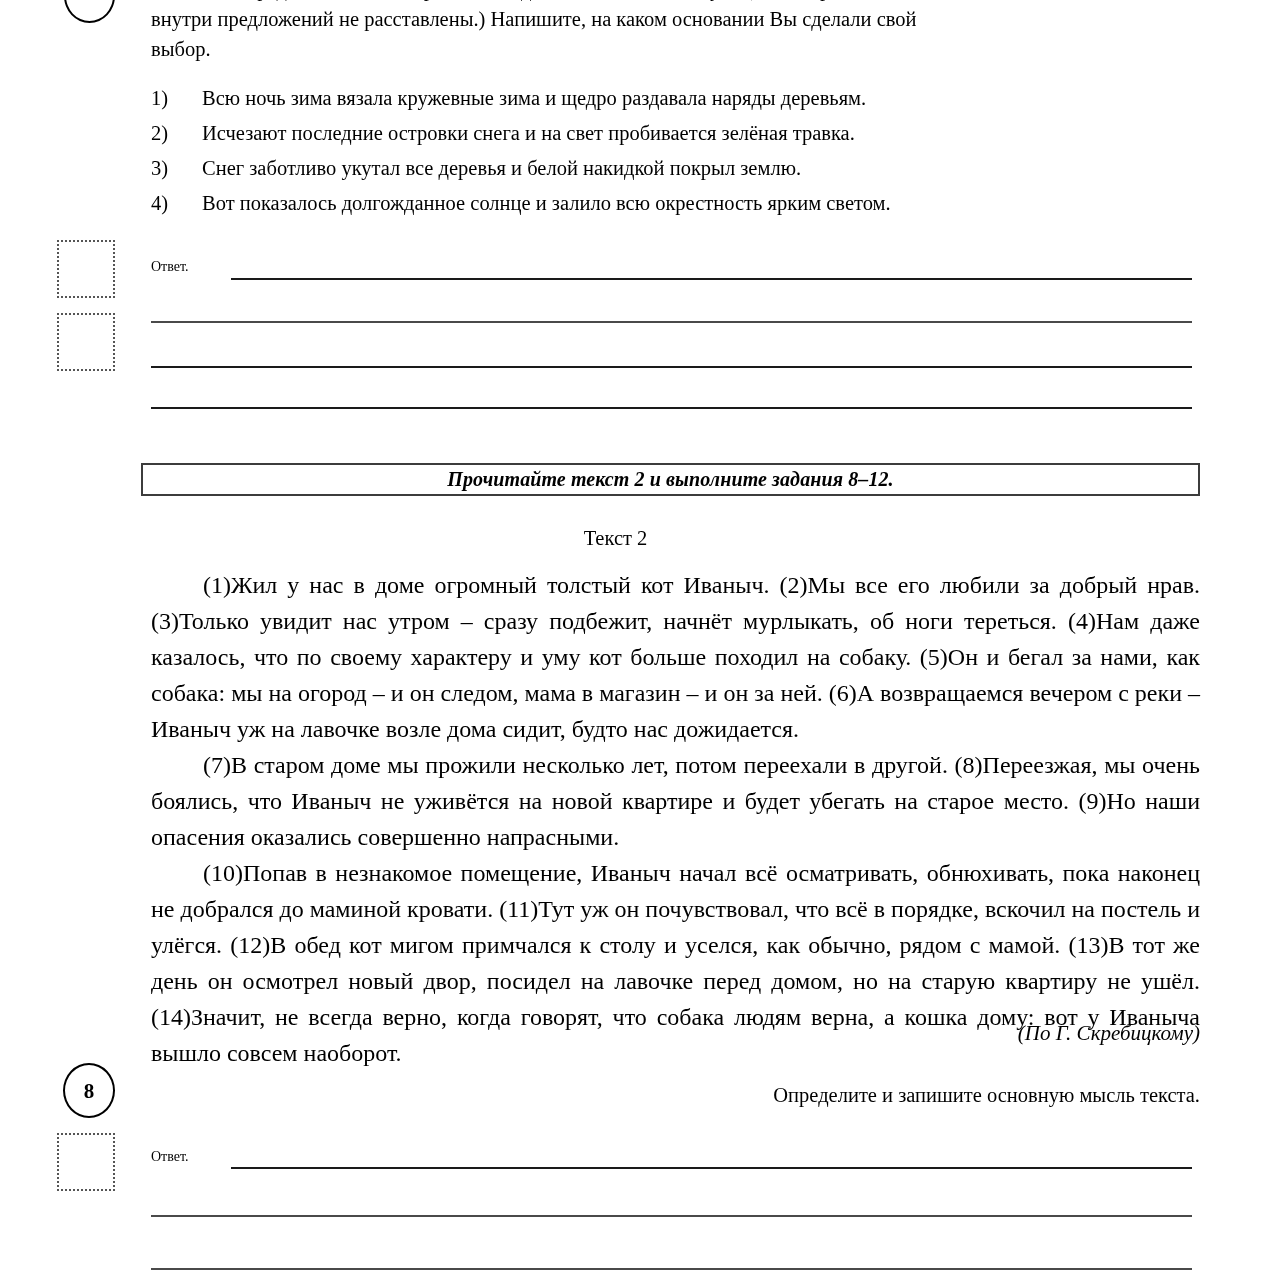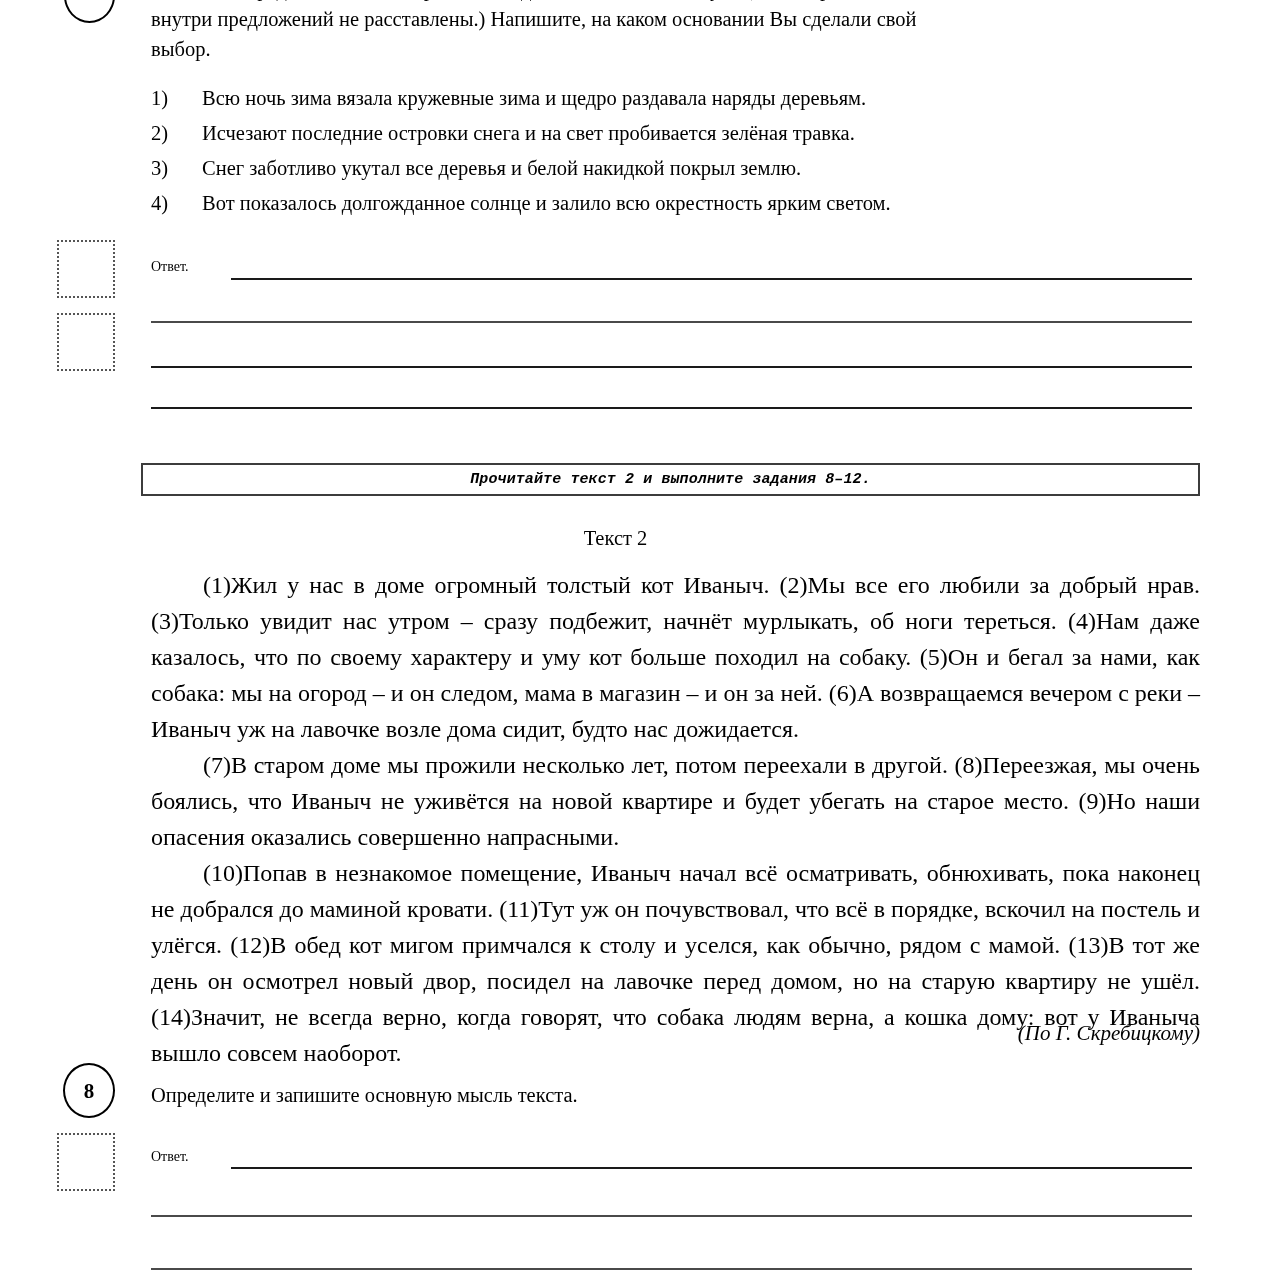--- a/index.html
+++ b/index.html
@@ -138,23 +138,22 @@
     height: 33px;
     border: 2px solid #3c3c3c;
     box-sizing: border-box;
     display: flex;
     align-items: center;
     justify-content: center;
   }
   #section-header .title {
     font-weight: bold;
     font-style: italic;
-    font-size: 15px;
+    font-size: 20px;
     letter-spacing: .1px;
-    font-family: Liberation Mono, monospace;
   }
 
   
   #text-title {
     position: absolute;
     left: 0;
     top: 527px;
     width: 1231px;
     text-align: center;
     font-size: 20.5px;
@@ -183,20 +182,21 @@
   }
 
   
   #task8-text {
     position: absolute;
     left: 151px;
     top: 1081px;
     width: 1049px;
     font-size: 20.5px;
     line-height: 28px;
+    text-align: right;
   }
 </style>
 </head>
 <body>
 
 <div class="page">
 
   <div class="task-circle" id="task7-circle"></div>
 
   <div id="task7-block" class="body-text">

